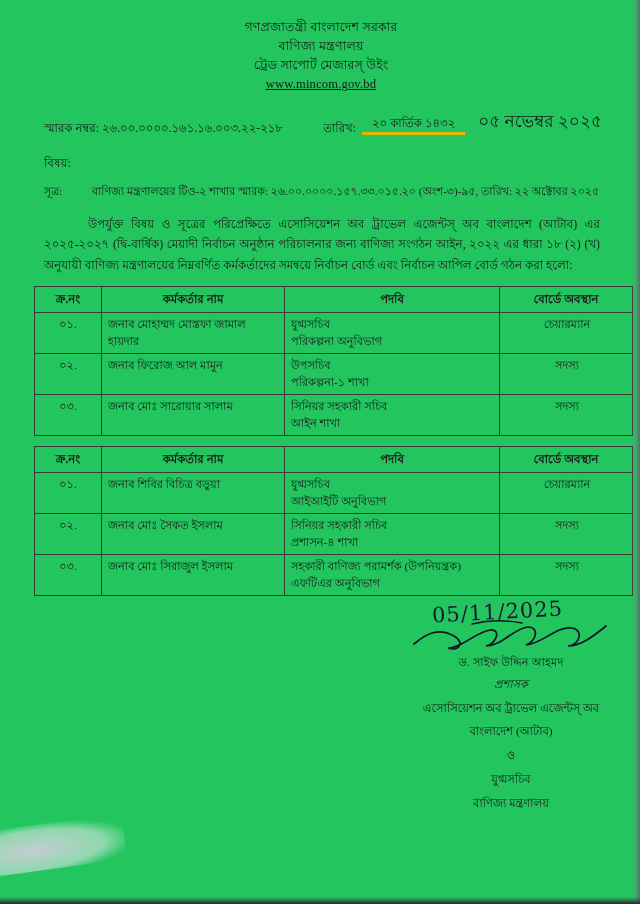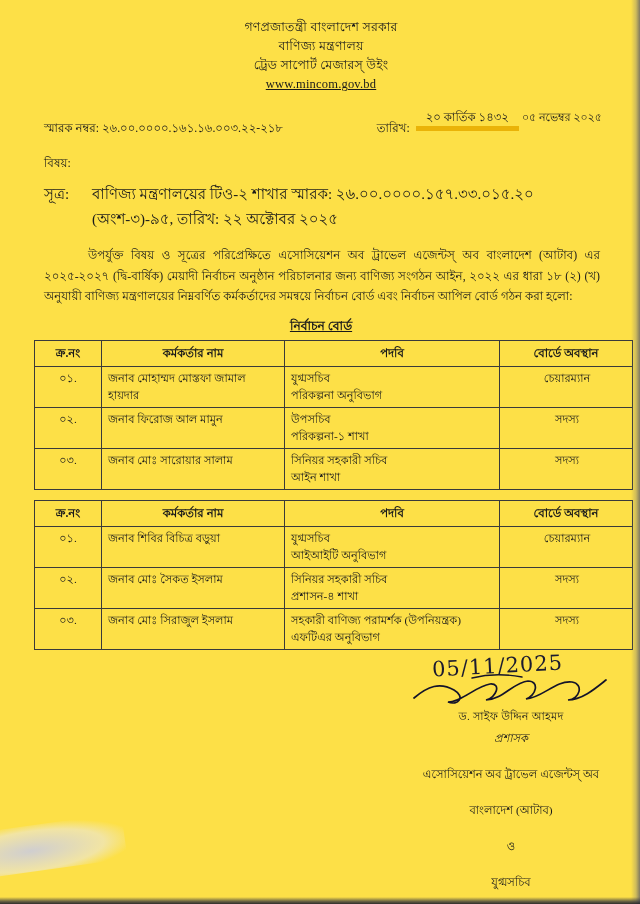--- a/index.html
+++ b/index.html
@@ -4,21 +4,21 @@
 <style>
   html, body {
     margin: 0;
     padding: 0;
     background: #6e6e6e;
   }
   #page {
     position: relative;
     width: 640px;
     height: 904px;
-    background: #fde047;
+    background: #22c55e;
     overflow: hidden;
     font-family: "Liberation Serif", "DejaVu Serif", serif;
     color: #1a1a1a;
     box-sizing: border-box;
   }
   
   .scan-edge-bottom {
     position: absolute;
     left: 0; right: 0; bottom: 0;
     height: 7px;
@@ -80,47 +80,48 @@
     display: flex;
     align-items: flex-start;
     gap: 6px;
     font-size: 11.7px;
   }
   .date-label { padding-top: 11px; }
   .date-stack { text-align: center; }
   .date-bn {
     font-size: 11.7px;
     padding: 0 10px 2px 10px;
-    border-bottom: 5px solid #eab308;
+    border-bottom: 3px solid #eab308;
     white-space: nowrap;
   }
   .date-en {
-    font-size: 11px;
+    font-size: 17px;
     padding-top: 3px;
     white-space: nowrap;
+    margin-left: 10px;
   }
 
   
   .kv {
     display: flex;
     margin-top: 15px;
     padding: 0 8px 0 10px;
     font-size: 11.8px;
     line-height: 1.65;
   }
   .kv .k {
     flex: 0 0 auto;
     padding-right: 6px;
   }
   .kv .v { flex: 1 1 auto; }
   .kv .v .l2 { display: block; padding-left: 18px; }
 
   .ref {
     margin-top: 9px;
-    font-size: 15px;
+    font-size: 11px;
   }
   .ref .k { flex: 0 0 42px; }
 
   
   .body-para {
     margin-top: 13px;
     padding: 0 8px 0 10px;
     font-size: 11.8px;
     line-height: 1.75;
     text-align: justify;
@@ -205,21 +206,21 @@
     font-size: 21px;
     color: #1b1b30;
     transform: rotate(-3deg);
     letter-spacing: 1px;
     z-index: 2;
     white-space: nowrap;
   }
   .sig-line {
     font-size: 11.4px;
     line-height: 1.75;
-    margin-top: 16px;
+    margin-top: 4px;
   }
   .sig-gap { margin-top: 2px; font-style: italic; }
 </style>
 </head>
 <body>
 
 <div id="page">
   <div class="sheet">
 
     <div class="letterhead">
@@ -250,21 +251,20 @@
     </div>
 
     <div class="kv ref">
       <span class="k">সূত্র:</span>
       <span class="v">বাণিজ্য মন্ত্রণালয়ের টিও-২ শাখার স্মারক: ২৬.০০.০০০০.১৫৭.৩৩.০১৫.২০ (অংশ-৩)-৯৫, তারিখ: ২২ অক্টোবর ২০২৫</span>
     </div>
 
     <div class="body-para">উপর্যুক্ত বিষয় ও সূত্রের পরিপ্রেক্ষিতে এসোসিয়েশন অব ট্রাভেল এজেন্টস্ অব বাংলাদেশ (আটাব) এর ২০২৫-২০২৭ (দ্বি-বার্ষিক) মেয়াদী নির্বাচন অনুষ্ঠান পরিচালনার জন্য বাণিজ্য সংগঠন আইন, ২০২২ এর ধারা ১৮ (২) (খ) অনুযায়ী বাণিজ্য মন্ত্রণালয়ের নিম্নবর্ণিত কর্মকর্তাদের সমন্বয়ে নির্বাচন বোর্ড এবং নির্বাচন আপিল বোর্ড গঠন করা হলো:</div>
 
     <div class="table-block">
-      <div class="table-title">নির্বাচন বোর্ড</div>
       <table class="board">
         <thead>
           <tr>
             <th class="c-sl">ক্র.নং</th>
             <th class="c-name">কর্মকর্তার নাম</th>
             <th class="c-post">পদবি</th>
             <th class="c-role">বোর্ডে অবস্থান</th>
           </tr>
         </thead>
         <tbody>

